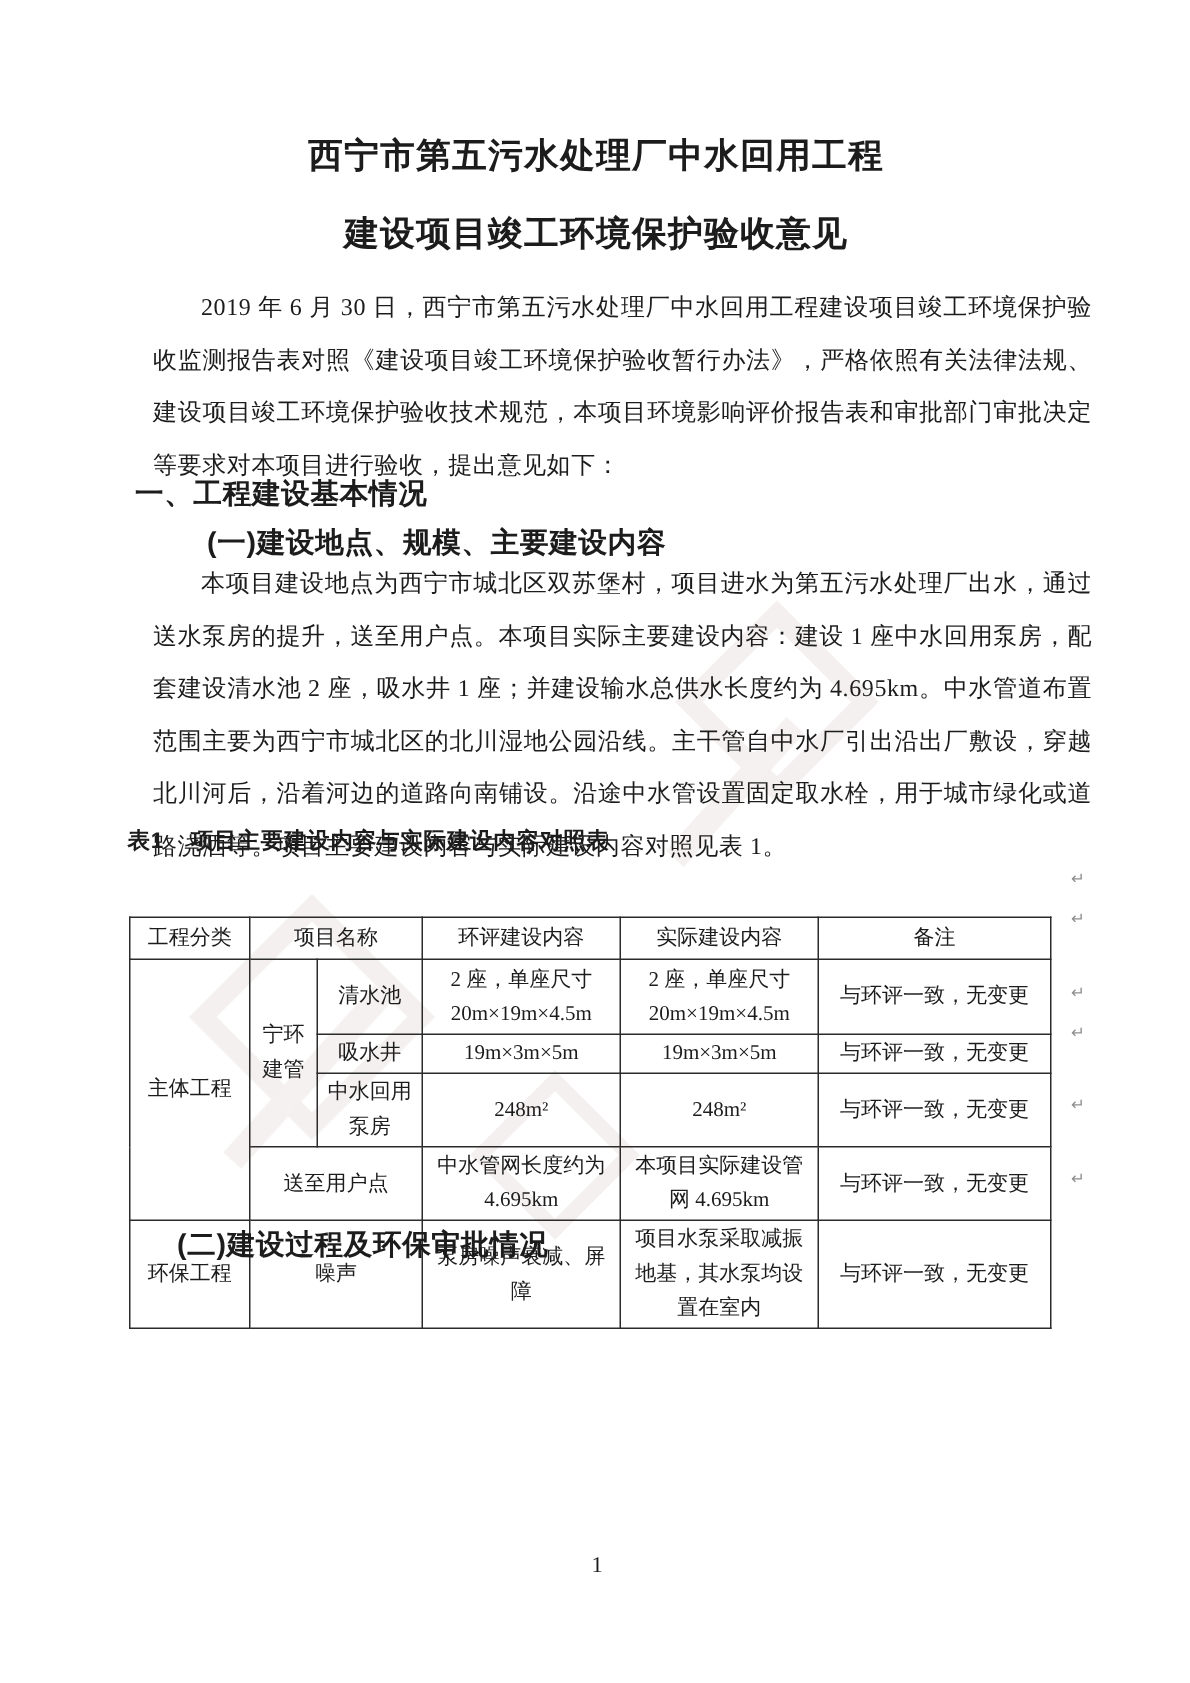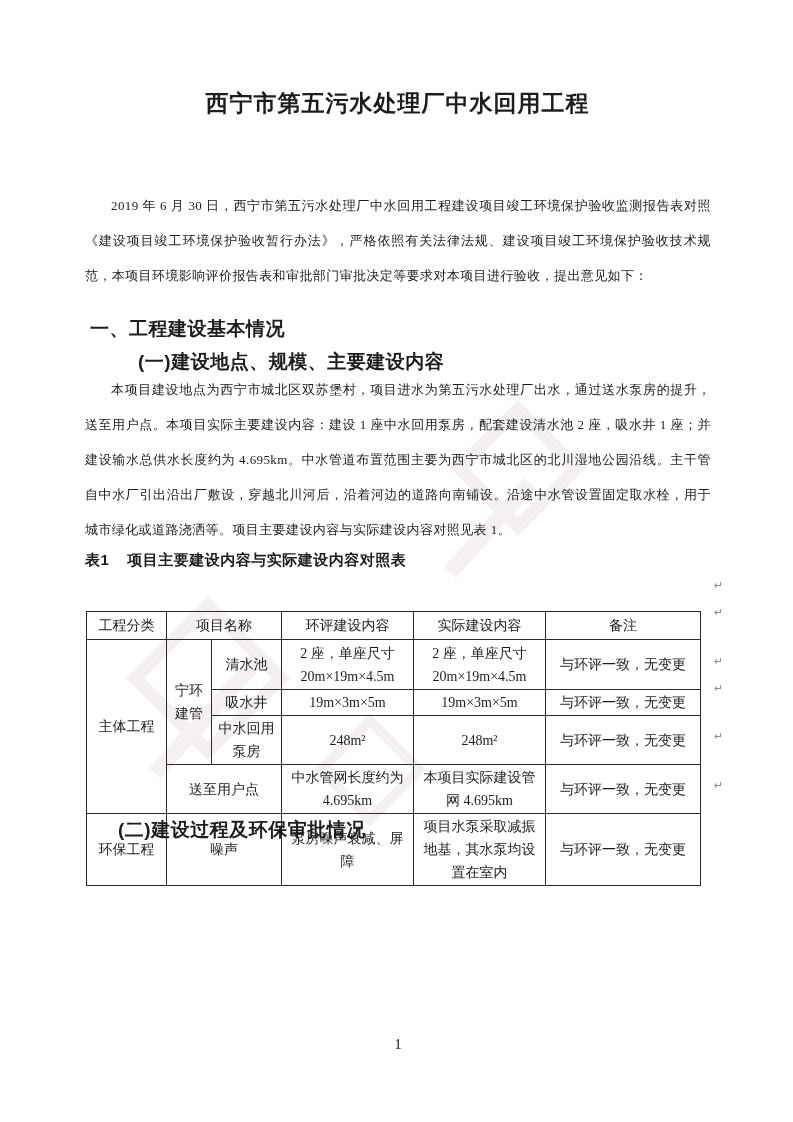--- a/index.html
+++ b/index.html
@@ -7,22 +7,22 @@
     position:relative;width:793px;height:1122px;background:#ffffff;overflow:hidden;
     font-family:"Liberation Serif","DejaVu Serif",serif;color:#1c1c1c;
   }
   .content{position:absolute;left:0;top:0;width:793px;height:1122px;z-index:2;}
   .doc-title{
     position:absolute;left:85px;width:625px;text-align:center;
     font-size:23px;font-weight:bold;letter-spacing:1px;
   }
   .t1{top:88px;} .t2{top:140px;}
   .para{
-    position:absolute;left:85px;width:626px;
-    font-size:13px;line-height:35px;letter-spacing:0.4px;
+    position:absolute;left:102px;width:626px;
+    font-size:16px;line-height:35px;letter-spacing:0.4px;
     text-align:justify;text-justify:inter-ideograph;text-indent:2em;
   }
   .p-intro{top:188px;}
   .p-body1{top:372px;}
   .p-body2{top:892px;}
   .heading{
     position:absolute;font-weight:bold;font-size:19px;letter-spacing:0.5px;
     font-family:"Liberation Sans","DejaVu Sans",sans-serif;
   }
   .h-sec1{left:90px;top:316px;}
@@ -69,20 +69,21 @@
   <div class="wm">
     <div class="dia" style="left:150px;top:620px;"></div>
     <div class="bar" style="left:130px;top:710px;"></div>
     <div class="dia" style="left:470px;top:420px;width:70px;height:70px;"></div>
     <div class="bar" style="left:430px;top:520px;width:120px;"></div>
     <div class="dia" style="left:330px;top:730px;width:60px;height:60px;border-width:10px;"></div>
   </div>
 
   <div class="content">
     <div class="doc-title t1">西宁市第五污水处理厂中水回用工程</div>
+    <div class="doc-title t2">建设项目竣工环境保护验收意见</div>
 
     <div class="para p-intro">2019 年 6 月 30 日，西宁市第五污水处理厂中水回用工程建设项目竣工环境保护验收监测报告表对照《建设项目竣工环境保护验收暂行办法》，严格依照有关法律法规、建设项目竣工环境保护验收技术规范，本项目环境影响评价报告表和审批部门审批决定等要求对本项目进行验收，提出意见如下：</div>
 
     <div class="heading h-sec1">一、工程建设基本情况</div>
     <div class="heading h-sub1">(一)建设地点、规模、主要建设内容</div>
 
     <div class="para p-body1">本项目建设地点为西宁市城北区双苏堡村，项目进水为第五污水处理厂出水，通过送水泵房的提升，送至用户点。本项目实际主要建设内容：建设 1 座中水回用泵房，配套建设清水池 2 座，吸水井 1 座；并建设输水总供水长度约为 4.695km。中水管道布置范围主要为西宁市城北区的北川湿地公园沿线。主干管自中水厂引出沿出厂敷设，穿越北川河后，沿着河边的道路向南铺设。沿途中水管设置固定取水栓，用于城市绿化或道路浇洒等。项目主要建设内容与实际建设内容对照见表 1。</div>
 
     <div class="table-caption">
       <span class="cap-label">表1</span><span>项目主要建设内容与实际建设内容对照表</span>

